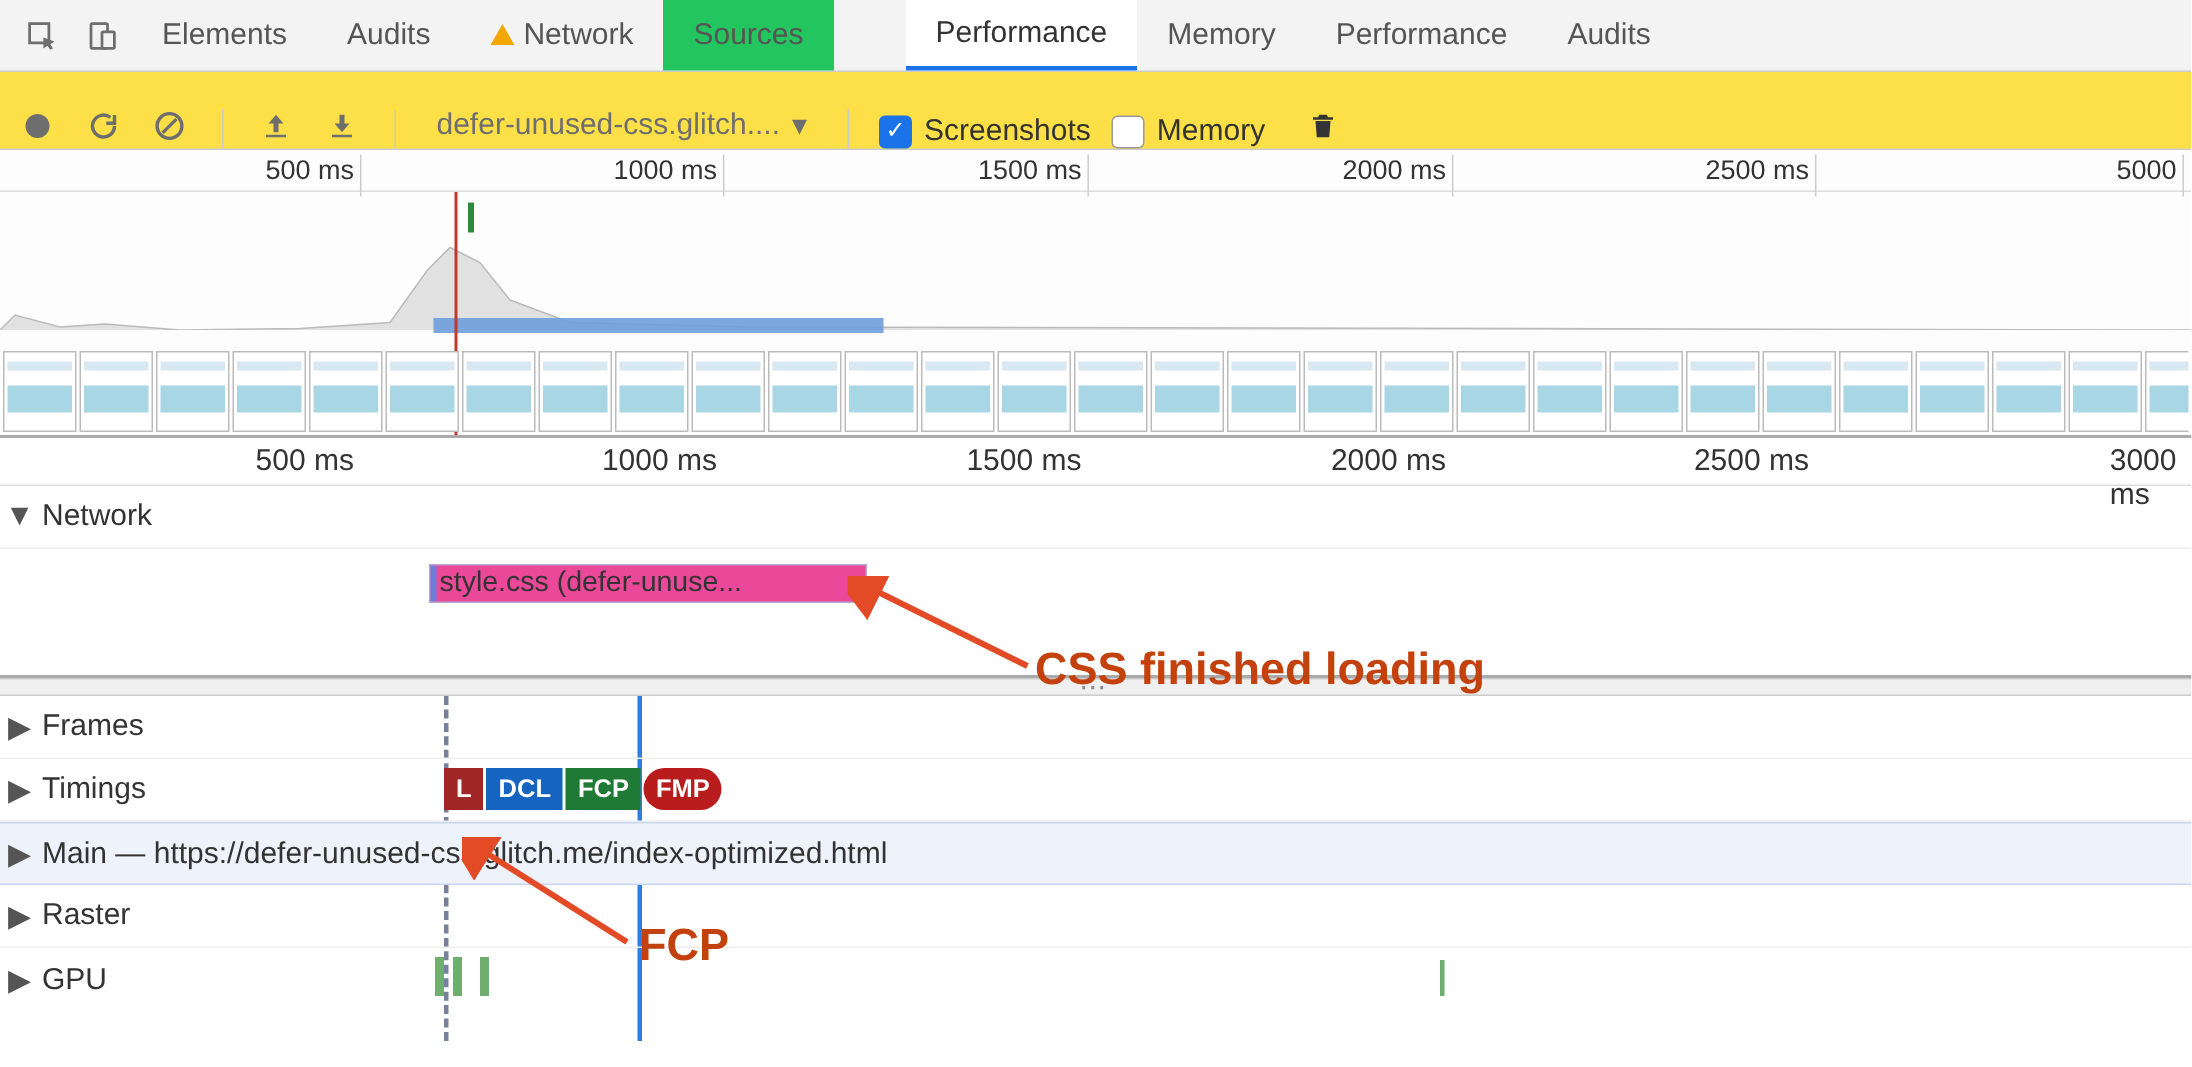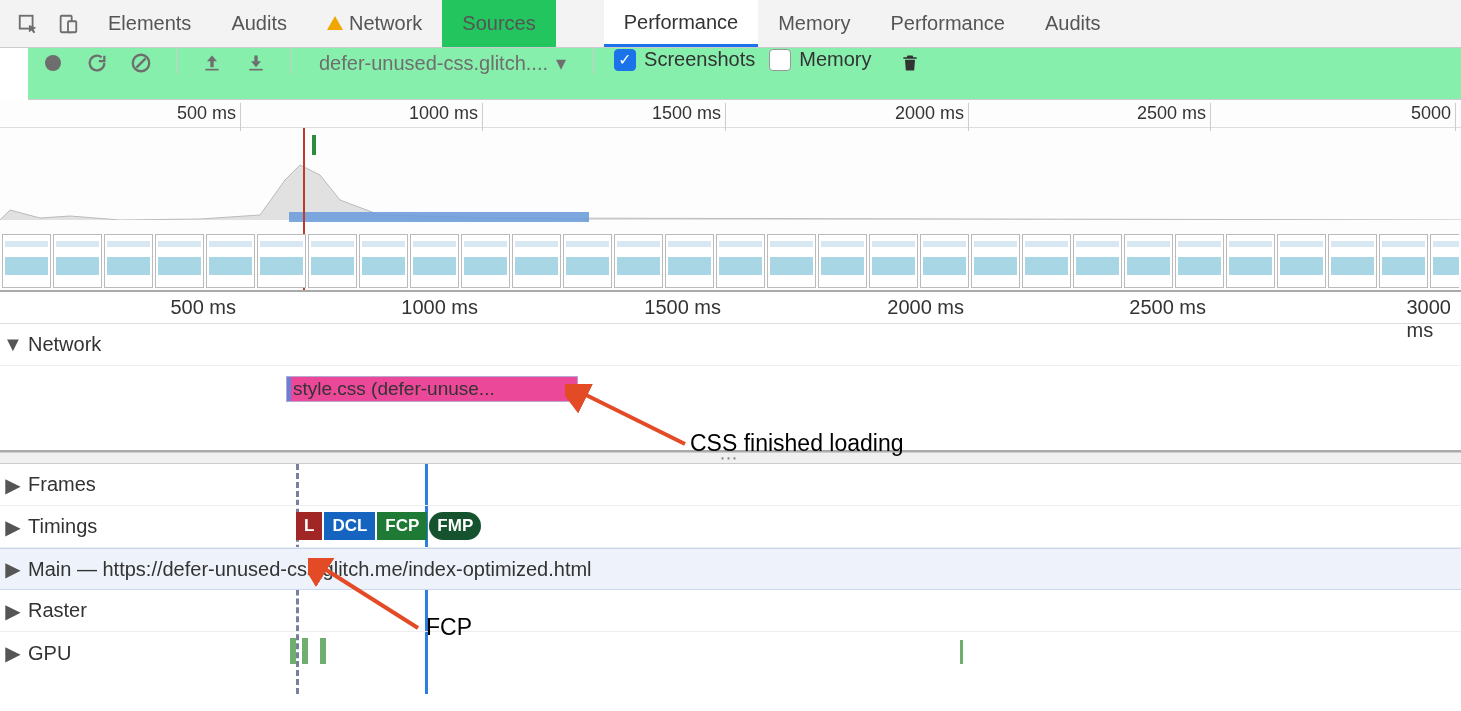--- a/index.html
+++ b/index.html
@@ -51,27 +51,26 @@
   width: 0; height: 0;
   border-left: 8px solid transparent;
   border-right: 8px solid transparent;
   border-bottom: 14px solid #f2a600;
   margin-right: 6px;
   position: relative;
   top: -1px;
 }
 .toolbar {
   display: flex;
-  align-items: flex-start;
+  align-items: flex-end;
   height: 52px;
   border-bottom: 1px solid #ccc;
-  background: #86efac;
+  background: #fde047;
   padding: 0 10px;
   gap: 14px;
-  margin-left: 28px;
 }
 .toolbar .sep { width: 1px; height: 26px; background: #ccc; margin: 0 6px;}
 .toolbar .ticon { width: 30px; height:30px; display:flex;align-items:center;justify-content:center;color:#6e6e6e;}
 .dd {
   display: flex; align-items: center; gap:8px;
   color:#6e6e6e; font-size: 20px;
   border:1px solid transparent; padding:2px 6px;
   max-width: 320px;
 }
 .dd .ddtext{overflow:hidden;text-overflow:ellipsis;white-space:nowrap;}
@@ -146,31 +145,31 @@
   font-size:19px;padding:1px 6px;color:#333;overflow:hidden;white-space:nowrap;
 }
 .netbar .pre{position:absolute;left:-2px;top:0;bottom:0;width:6px;background:#6b7fd7;}
 .divider-center{height:12px;background:#f0f0f0;border-top:1px solid #ccc;border-bottom:1px solid #ccc;position:relative;}
 .divider-center::after{content:"⋯";position:absolute;left:50%;top:-6px;transform:translateX(-50%);color:#888;font-size:18px;letter-spacing:4px;}
 .timing-badges{position:absolute;left:296px;top:6px;display:flex;gap:2px;}
 .badge{height:28px;padding:2px 8px;color:#fff;font-weight:600;font-size:17px;display:flex;align-items:center;}
 .b-l{background:#a02725;}
 .b-dcl{background:#1565c0;}
 .b-fcp{background:#1e7a34;}
-.b-fmp{background:#14532d;border-radius:14px;}
+.b-fmp{background:#b91c1c;border-radius:14px;}
 .mainline{
   position:absolute;top:0;bottom:0;left:425px;width:3px;background:#2f7de1;
 }
 .dashline{
   position:absolute;top:0;bottom:0;left:296px;width:0;
   border-left:3px dashed #1e2e5c;opacity:.6;
 }
 .gpu-ticks{position:absolute;left:290px;top:6px;display:flex;gap:6px;}
 .gpu-ticks span{display:block;width:6px;height:26px;background:#6fae6f;}
-.annot{position:absolute;color:#000000;font-size:23px;font-weight:400;pointer-events:none;}
+.annot{position:absolute;color:#c2410c;font-size:30px;font-weight:700;pointer-events:none;}
 .arrow-svg{position:absolute;pointer-events:none;}
 .lower{position:relative;}
 .mainrow{background:#eef3fb;border-top:1px solid #c9d6ef;border-bottom:1px solid #c9d6ef;}
 </style>
 </head>
 <body>
 
 <div class="tabs">
   <div class="iconcell">
     <svg width="22" height="22" viewBox="0 0 24 24" fill="none" stroke="#6e6e6e" stroke-width="2">

